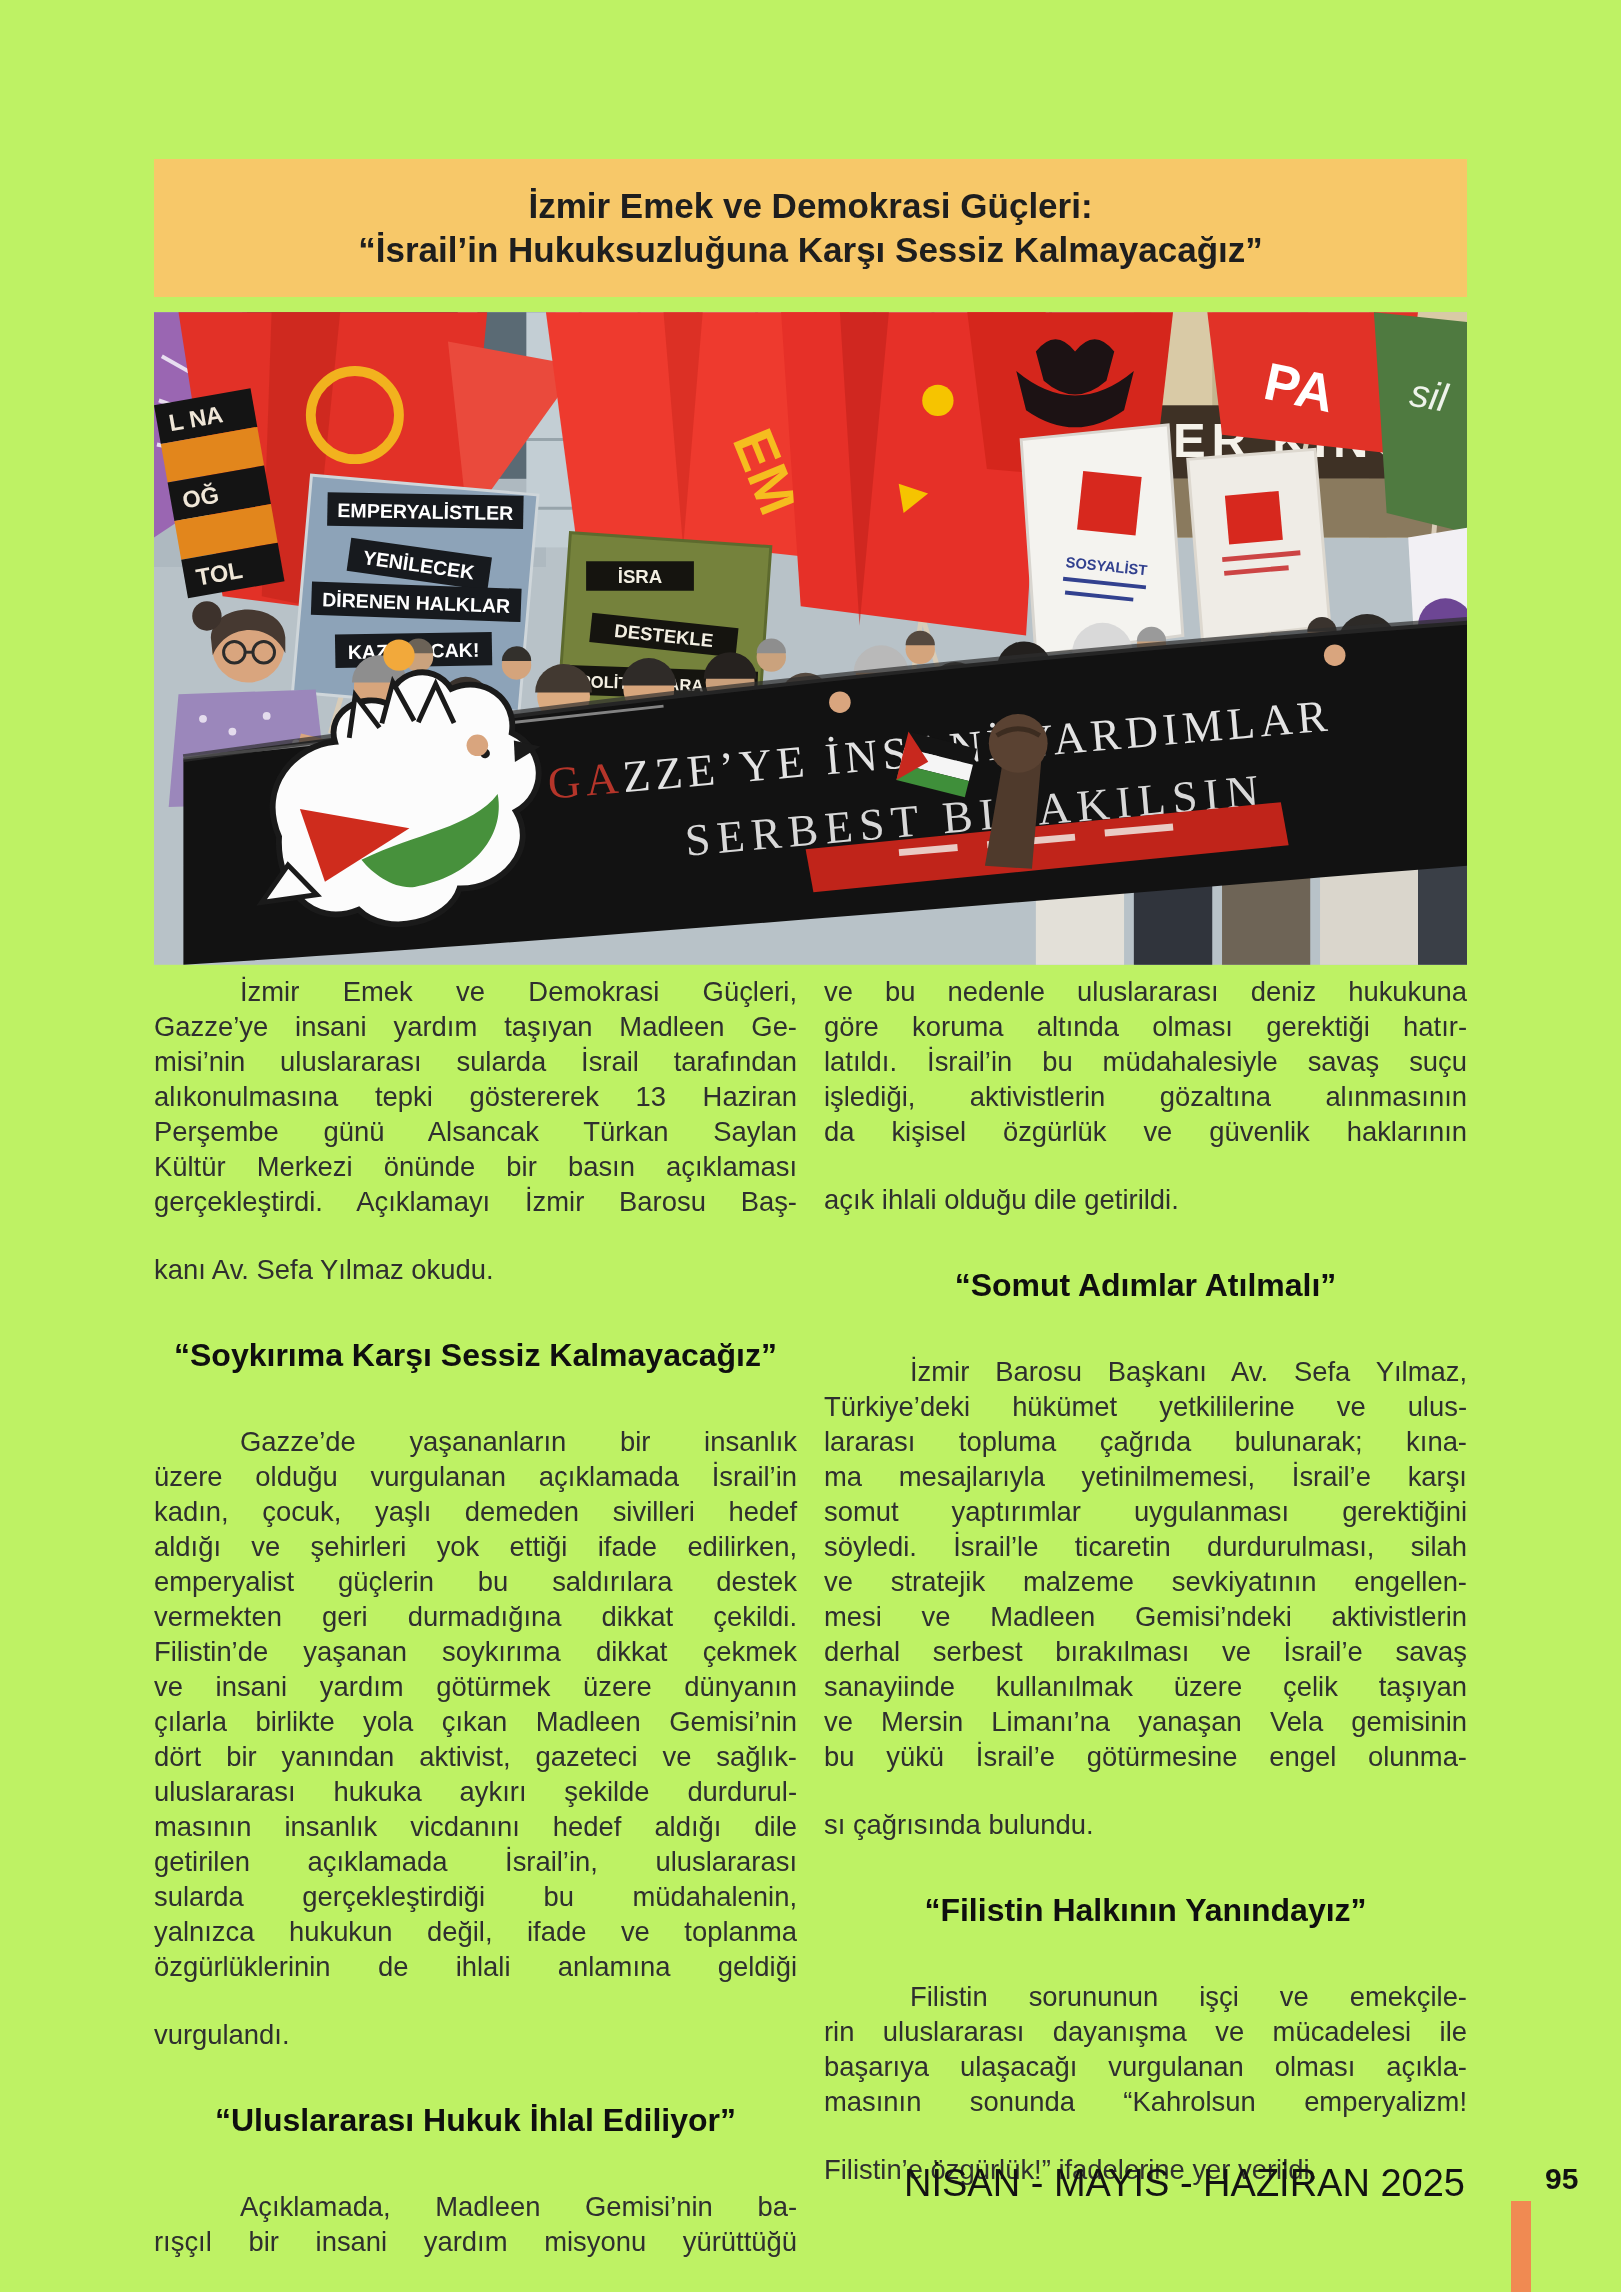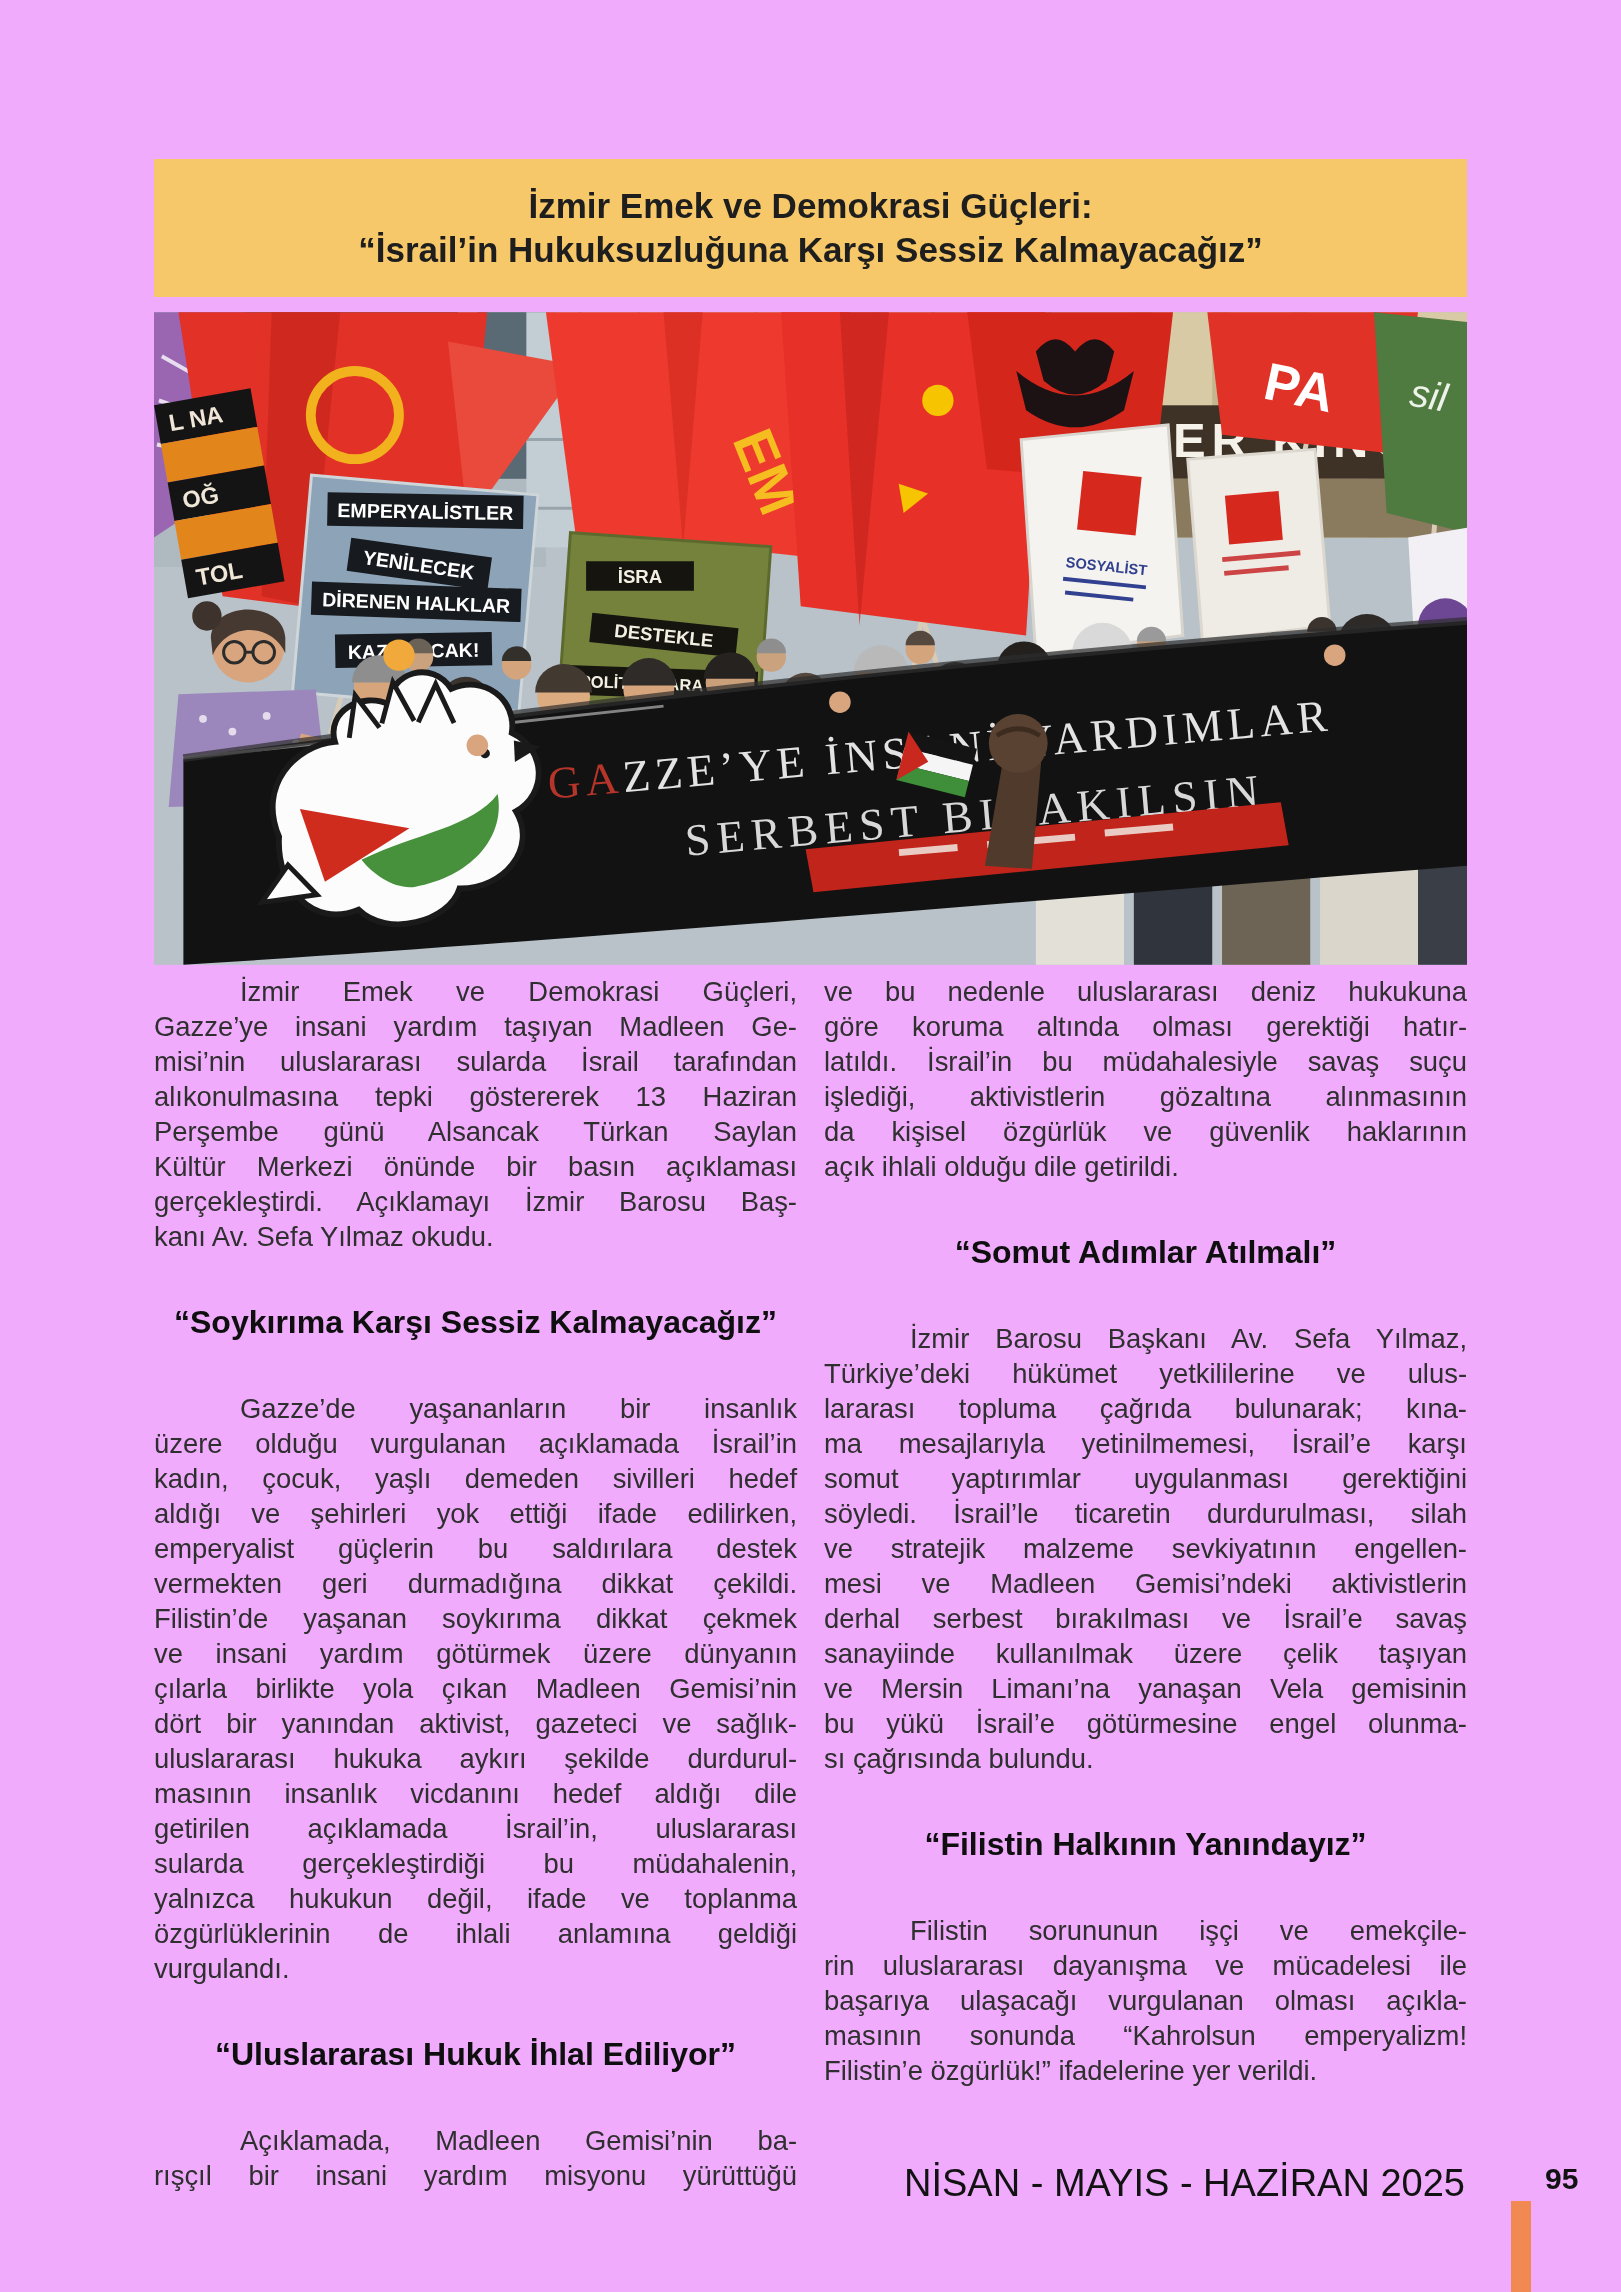--- a/index.html
+++ b/index.html
@@ -1,30 +1,30 @@
 <!DOCTYPE html>
 <html><head>
 <meta charset="utf-8">
 <style>
   html,body{margin:0;padding:0;background:#ffffff;}
-  .page{position:relative;width:1621px;height:2293px;background:#f0abfc;overflow:hidden;
+  .page{position:relative;width:1621px;height:2293px;background:#bef264;overflow:hidden;
         font-family:"Liberation Sans",sans-serif;color:#2f2f2f;}
   
   .banner{position:absolute;left:154px;top:159px;width:1313px;height:138px;
           background:#F7C869;display:flex;flex-direction:column;justify-content:center;}
   .banner .t{font-weight:700;font-size:35px;line-height:44px;text-align:center;color:#1e1e1e;}
   
   .photo{position:absolute;left:154px;top:312px;width:1313px;height:653px;overflow:hidden;}
   .photo svg{display:block;}
   
   .col{position:absolute;top:974px;width:643px;font-size:27.4px;line-height:35px;}
   .col-left{left:154px;}
   .col-right{left:824px;}
   .line{text-align:justify;text-align-last:justify;}
-  .line.eol{text-align:center;text-align-last:left;}
+  .line.eol{text-align:center;text-align-last:left;margin-top:33px;}
   .line.ind{text-indent:86px;}
   .hline{font-weight:700;font-size:32px;color:#0f0f0f;text-align:center;text-align-last:center;
          margin:51px 0;}
   
   .footer-issue{position:absolute;top:2162px;right:156px;font-weight:400;font-size:38px;color:#121212;}
   .footer-num{position:absolute;top:2162px;left:1501px;font-weight:700;font-size:30px;color:#121212;margin-left:44px;}
   .accent-bar{position:absolute;left:1511px;top:2201px;width:19.6px;height:91px;background:#F08A52;}
 </style>
 </head>
 <body>

